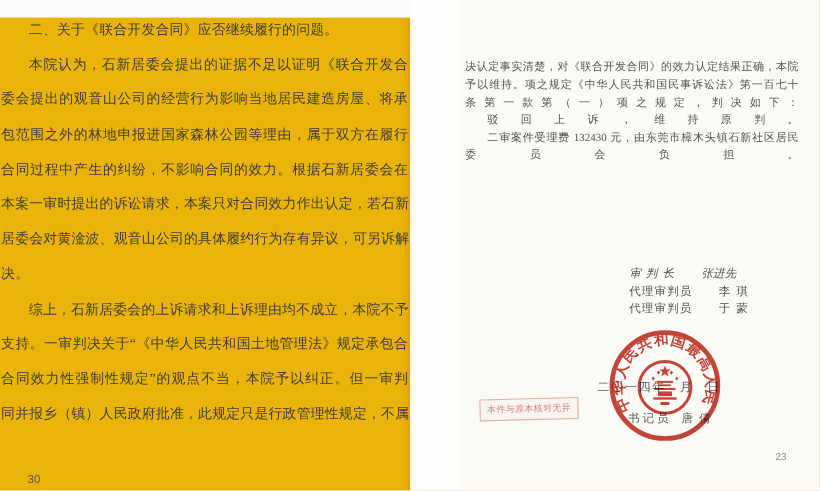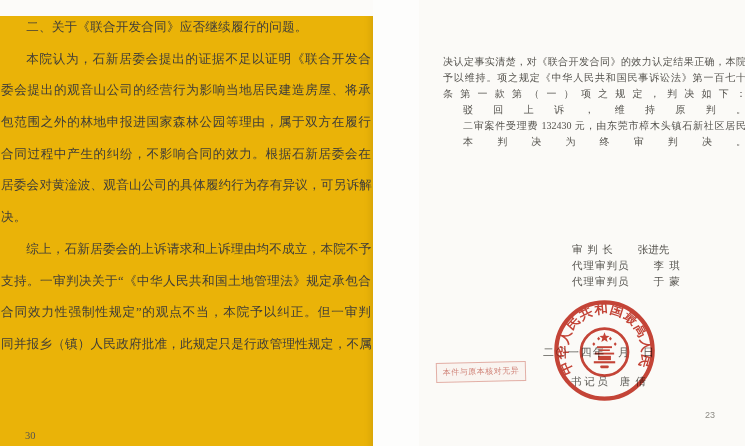--- a/index.html
+++ b/index.html
@@ -17,30 +17,30 @@
   .left-text{position:absolute;left:1px;top:-4px;width:370px;}
   .l-line{
     height:31.7px;line-height:31.7px;font-size:12.6px;color:#3f3d39;
     font-weight:500;letter-spacing:.2px;
     text-align:justify;text-align-last:justify;white-space:nowrap;
   }
   .nj{text-align:left;text-align-last:left;}
   .ind{text-indent:2em;}
   .pageno-left{
     position:absolute;left:25px;top:414px;font-size:10.5px;color:#56544f;
-    font-family:Liberation Serif, serif;
+    font-family:Liberation Sans, sans-serif;
   }
   
   .gutter{position:absolute;left:373px;top:0;width:46px;height:446px;background:#fdfdfc;}
   
   .page-right{
     position:absolute;left:419px;top:0;width:326px;height:446px;
     background:#fbfaf7;
   }
-  .right-text{position:absolute;left:24px;top:53.6px;width:303px;}
+  .right-text{position:absolute;left:4px;top:53.6px;width:303px;}
   .r-line{
     height:16.1px;line-height:16.1px;font-size:10px;color:#55534e;
     text-align:justify;text-align-last:justify;white-space:nowrap;
   }
   .sig-row{
     position:absolute;left:153px;height:16px;line-height:16px;
     font-size:10.5px;color:#55534e;display:flex;gap:24px;white-space:pre;
   }
   .sig-role{letter-spacing:1px;}
   .date-line{
@@ -75,43 +75,44 @@
 
 <div class="screen">
 
   <div class="page-left">
     <div class="left-text">
       <div class="l-line nj ind">二、关于《联合开发合同》应否继续履行的问题。</div>
       <div class="l-line ind">本院认为，石新居委会提出的证据不足以证明《联合开发合</div>
       <div class="l-line">委会提出的观音山公司的经营行为影响当地居民建造房屋、将承</div>
       <div class="l-line">包范围之外的林地申报进国家森林公园等理由，属于双方在履行</div>
       <div class="l-line">合同过程中产生的纠纷，不影响合同的效力。根据石新居委会在</div>
+      <div class="l-line">本案一审时提出的诉讼请求，本案只对合同效力作出认定，若石新</div>
       <div class="l-line">居委会对黄淦波、观音山公司的具体履约行为存有异议，可另诉解</div>
       <div class="l-line nj">决。</div>
       <div class="l-line ind">综上，石新居委会的上诉请求和上诉理由均不成立，本院不予</div>
       <div class="l-line">支持。一审判决关于“《中华人民共和国土地管理法》规定承包合</div>
       <div class="l-line">合同效力性强制性规定”的观点不当，本院予以纠正。但一审判</div>
       <div class="l-line">同并报乡（镇）人民政府批准，此规定只是行政管理性规定，不属</div>
     </div>
     <div class="pageno-left">30</div>
   </div>
 
   <div class="gutter"></div>
 
   <div class="page-right">
     <div class="right-text">
       <div class="r-line">决认定事实清楚，对《联合开发合同》的效力认定结果正确，本院</div>
       <div class="r-line">予以维持。项之规定《中华人民共和国民事诉讼法》第一百七十</div>
       <div class="r-line nj">条第一款第（一）项之规定，判决如下：</div>
       <div class="r-line nj ind">驳回上诉，维持原判。</div>
       <div class="r-line ind">二审案件受理费 132430 元，由东莞市樟木头镇石新社区居民</div>
-      <div class="r-line nj ind">本判决为终审判决。</div>
+      <div class="r-line nj">委员会负担。</div>
     </div>
 
-    <div class="sig-row" style="top:242px;">
+    <div class="sig-row" style="top:242px;font-style:italic;">
       <span class="sig-role">审 判 长</span>
       <span class="sig-name">张进先</span>
     </div>
     <div class="sig-row" style="top:258px;">
       <span class="sig-role">代理审判员</span>
       <span class="sig-name">李  琪</span>
     </div>
     <div class="sig-row" style="top:274px;">
       <span class="sig-role">代理审判员</span>
       <span class="sig-name">于  蒙</span>

